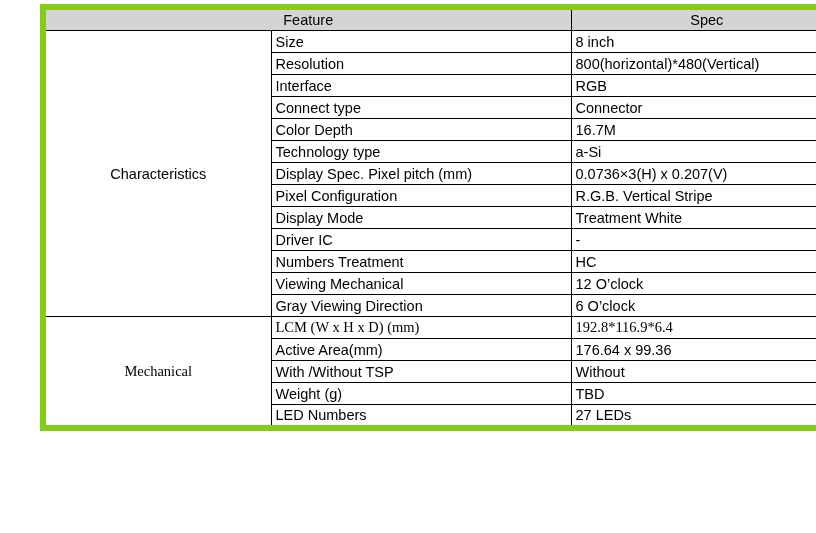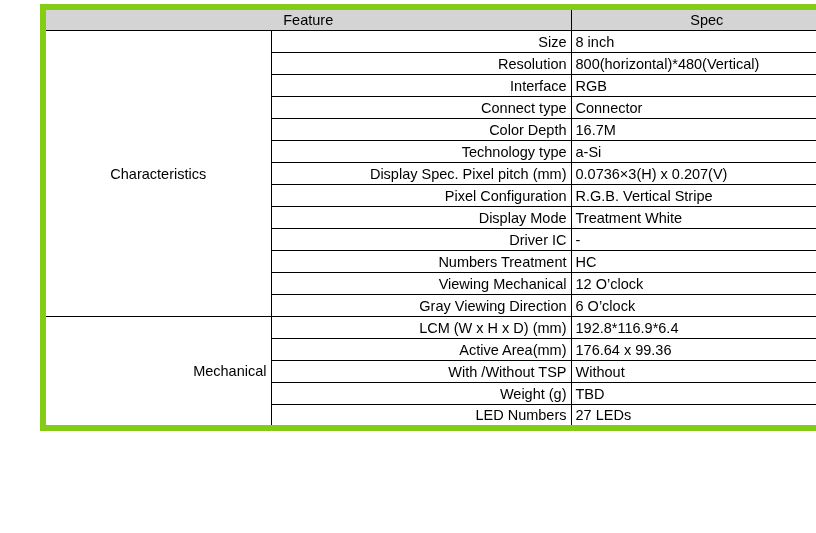--- a/index.html
+++ b/index.html
@@ -45,32 +45,32 @@
     text-align: center;
     font-size: 15px;
     height: 26px;
   }
   .group-cell {
     text-align: center;
     vertical-align: middle;
     font-size: 15px;
   }
   .item-cell {
-    text-align: right;
+    text-align: left;
     padding-left: 6px;
   }
   .spec-cell {
     text-align: left;
   }
   .thick-top {
     border-top: 2px solid #000;
-    text-align: right;
   }
   .section-sep td {
     border-top: 2px solid #000;
+    font-family: Liberation Serif, serif;
   }
 </style>
 </head>
 <body>
 
 <div class="spec-wrap">
   <table class="spec-table">
     <colgroup>
       <col class="col-group">
       <col class="col-item">

